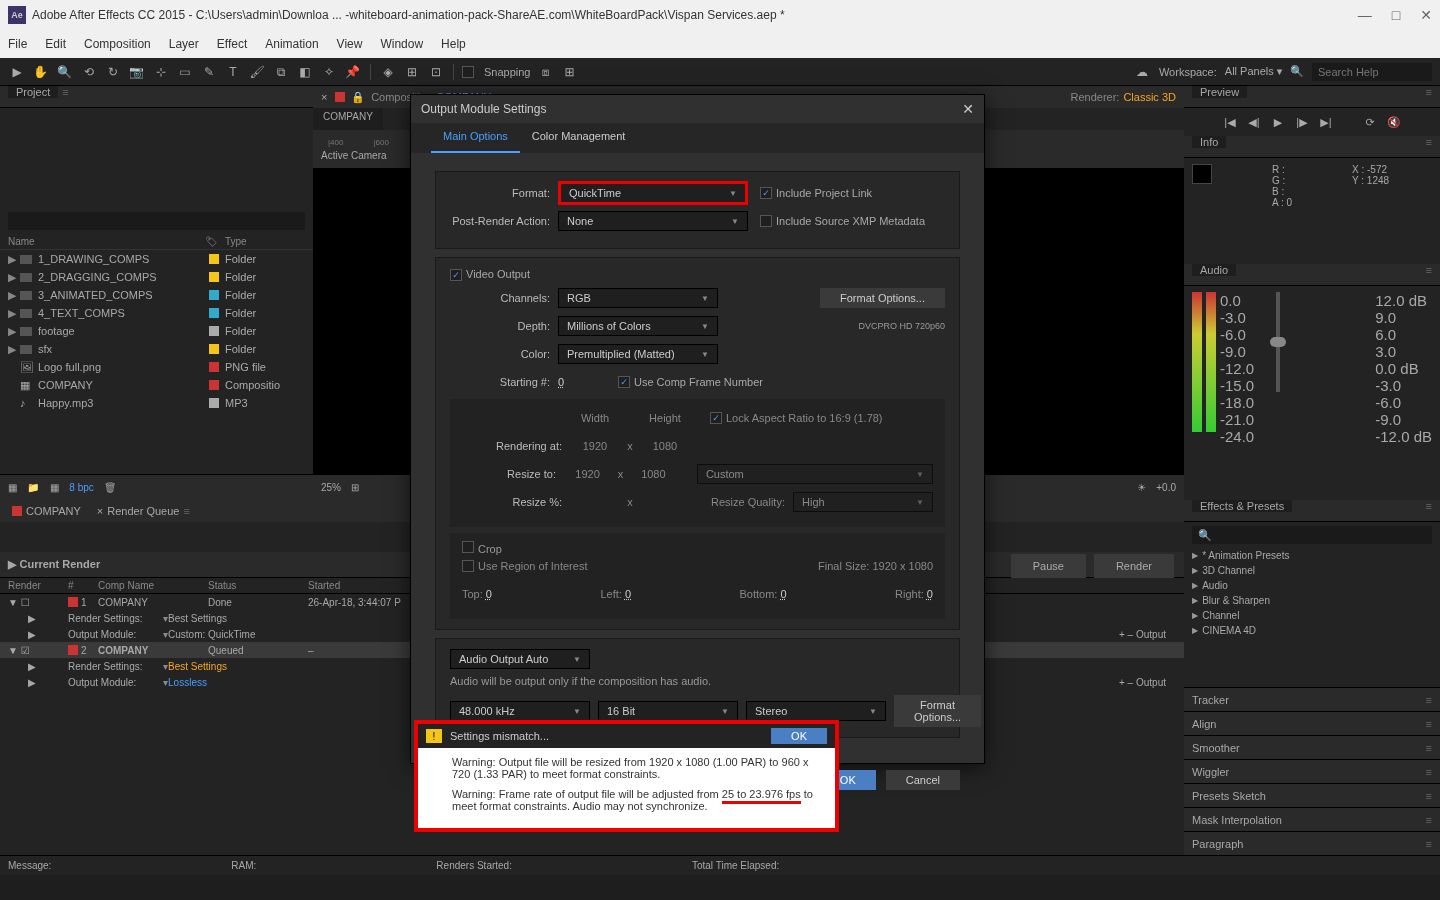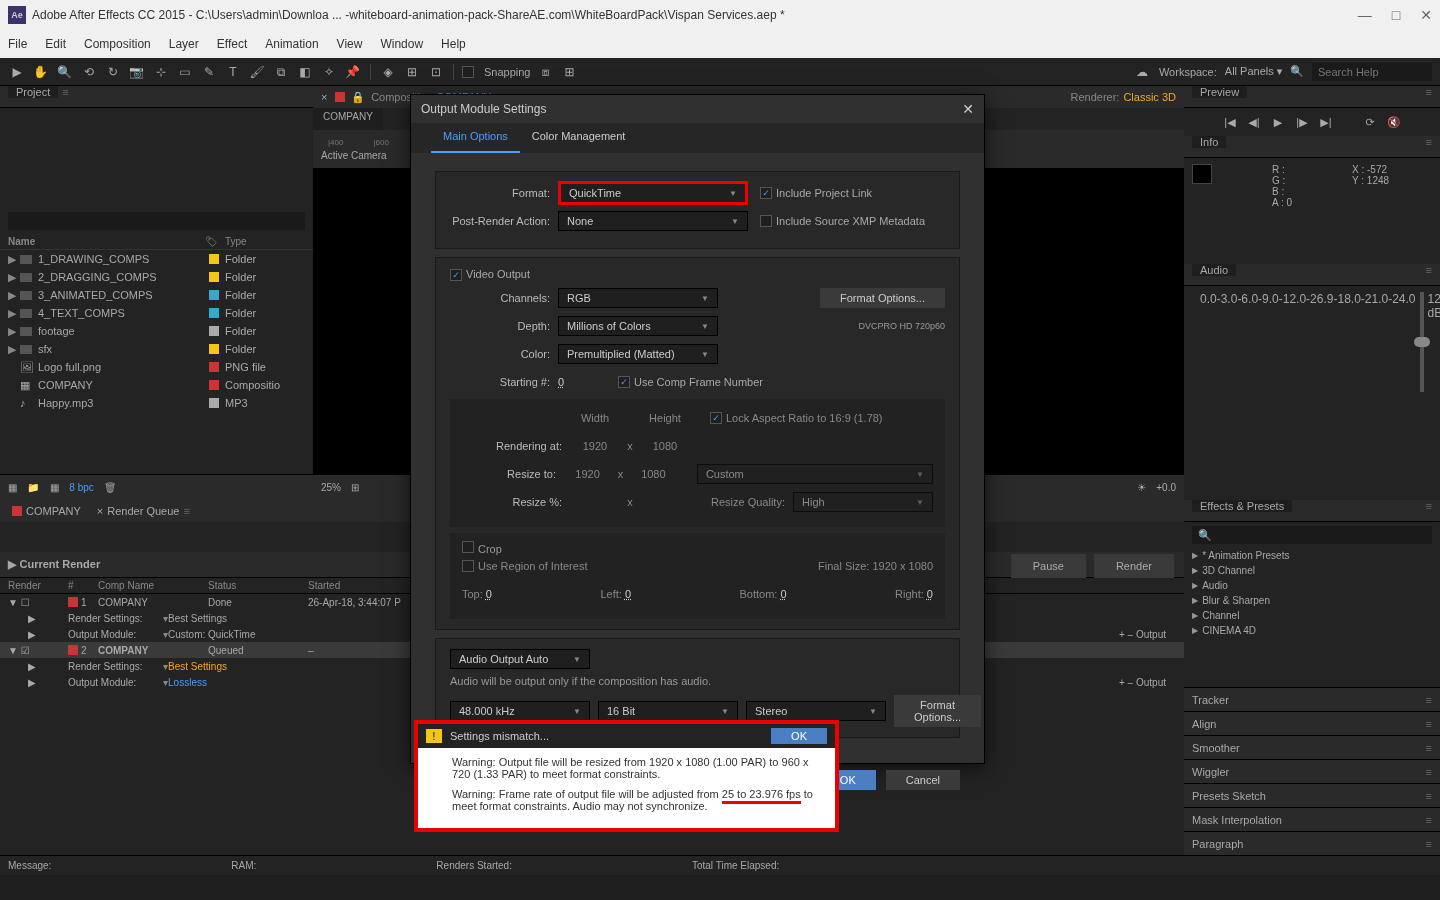--- a/index.html
+++ b/index.html
@@ -15,21 +15,21 @@
 .tool-divider { width: 1px; height: 16px; background: #444; margin: 0 2px; }
 .toolbar-right { margin-left: auto; display: flex; align-items: center; gap: 8px; }
 .main { display: flex; height: 414px; }
 .left-panel { width: 313px; background: #232323; display: flex; flex-direction: column; }
 .panel-header { height: 22px; display: flex; align-items: flex-start; padding: 0 8px; background: #2a2a2a; border-bottom: 1px solid #000; font-size: 11px; }
 .panel-tab { padding: 0 8px; }
 .panel-tab.active { background: #1e1e1e; }
 .project-search { padding: 4px 8px; margin-top: 100px;}
 .project-search input { width: 100%; background: #1a1a1a; border: none; color: #aaa; padding: 3px 6px; font-size: 11px; }
 .project-columns { display: flex; padding: 2px 8px; font-size: 10px; color: #888; border-bottom: 1px solid #333; }
-.project-columns .col-name { flex: 1; font-weight: bold; }
+.project-columns .col-name { flex: 1; }
 .project-columns .col-type { width: 80px; }
 .project-list { flex: 1; overflow: hidden; }
 .project-item { display: flex; align-items: center; padding: 2px 8px; font-size: 11px; height: 18px; }
 .project-item .expand { width: 12px; color: #888; }
 .project-item .icon { width: 14px; height: 12px; margin-right: 4px; display: inline-flex; align-items: center; }
 .project-item .name { flex: 1; }
 .project-item .swatch { width: 10px; height: 10px; margin-right: 6px; }
 .project-item .type { width: 80px; color: #aaa; }
 .folder-icon { background: #555; width: 12px; height: 9px; }
 .proj-footer { height: 26px; display: flex; align-items: center; padding: 0 8px; gap: 10px; border-top: 1px solid #000; background: #2a2a2a; font-size: 10px; }
@@ -46,21 +46,21 @@
 .canvas-area { flex: 1; background: #000; display: flex; align-items: center; justify-content: center; }
 .canvas-label-bar { height: 20px; background: #2a2a2a; padding: 2px 8px; font-size: 10px; }
 .canvas-footer { height: 26px; background: #2a2a2a; display: flex; align-items: center; padding: 0 8px; gap: 10px; font-size: 10px; color: #aaa; border-top: 1px solid #000;}
 .right-panel { width: 256px; background: #232323; display: flex; flex-direction: column; }
 .preview-panel .controls { display: flex; gap: 6px; padding: 6px 8px; justify-content: center; }
 .preview-panel .ctrl-btn { width: 18px; height: 16px; color: #aaa; display: flex; align-items: center; justify-content: center; }
 .info-panel .info-body { padding: 6px 8px; display: flex; gap: 60px; font-size: 10px; }
 .info-panel .swatch { width: 20px; height: 20px; background: #000; border: 1px solid #444; }
 .audio-panel .meters { display: flex; padding: 6px 8px; gap: 4px; align-items: flex-start; }
 .audio-panel .meter-bar { width: 10px; height: 140px; background: linear-gradient(to bottom, #c33 0%, #cc3 30%, #3c3 100%); }
-.audio-panel .meter-labels { display: flex; flex-direction: row; justify-content: space-between; height: 140px; font-size: 12px; }
+.audio-panel .meter-labels { display: flex; flex-direction: column; justify-content: space-between; height: 140px; font-size: 15px; }
 .audio-panel .meter-labels-right { margin-left: auto; }
 .lower { height: 355px; display: flex; }
 .timeline-panel { flex: 1; background: #232323; display: flex; flex-direction: column; }
 .timeline-tabs { height: 22px; display: flex; background: #2a2a2a; align-items: center; padding: 0 4px; }
 .timeline-tabs .tab { padding: 3px 8px; display: flex; align-items: center; gap: 4px; font-size: 11px; }
 .timeline-tabs .tab .x { color: #aaa; }
 .current-render { padding: 6px 8px; font-size: 11px; font-weight: bold; background: #2a2a2a; }
 .render-columns { display: flex; padding: 2px 8px; font-size: 10px; color: #888; border-bottom: 1px solid #000; border-top: 1px solid #000; }
 .render-columns span:nth-child(1){ width: 60px; }
 .render-columns span:nth-child(2){ width: 30px; }
@@ -352,21 +352,21 @@
         </div>
       <div class="meters">
         <div class="meter-bar"></div>
         <div class="meter-bar"></div>
         <div class="meter-labels">
           <span>0.0</span>
           <span>-3.0</span>
           <span>-6.0</span>
           <span>-9.0</span>
           <span>-12.0</span>
-          <span>-26.9</span>
+          <span>-15.0</span>
           <span>-18.0</span>
           <span>-21.0</span>
           <span>-24.0</span>
         </div>
         <div style="width:40px;display:flex;align-items:center;justify-content:center">
             <span style="width:4px;height:100px;background:#555;position:relative">
               <span style="position:absolute;top:45px;left:-6px;width:16px;height:10px;background:#888;border-radius:5px"></span>
             </span>
           </div>
         <div class="meter-labels meter-labels-right">

